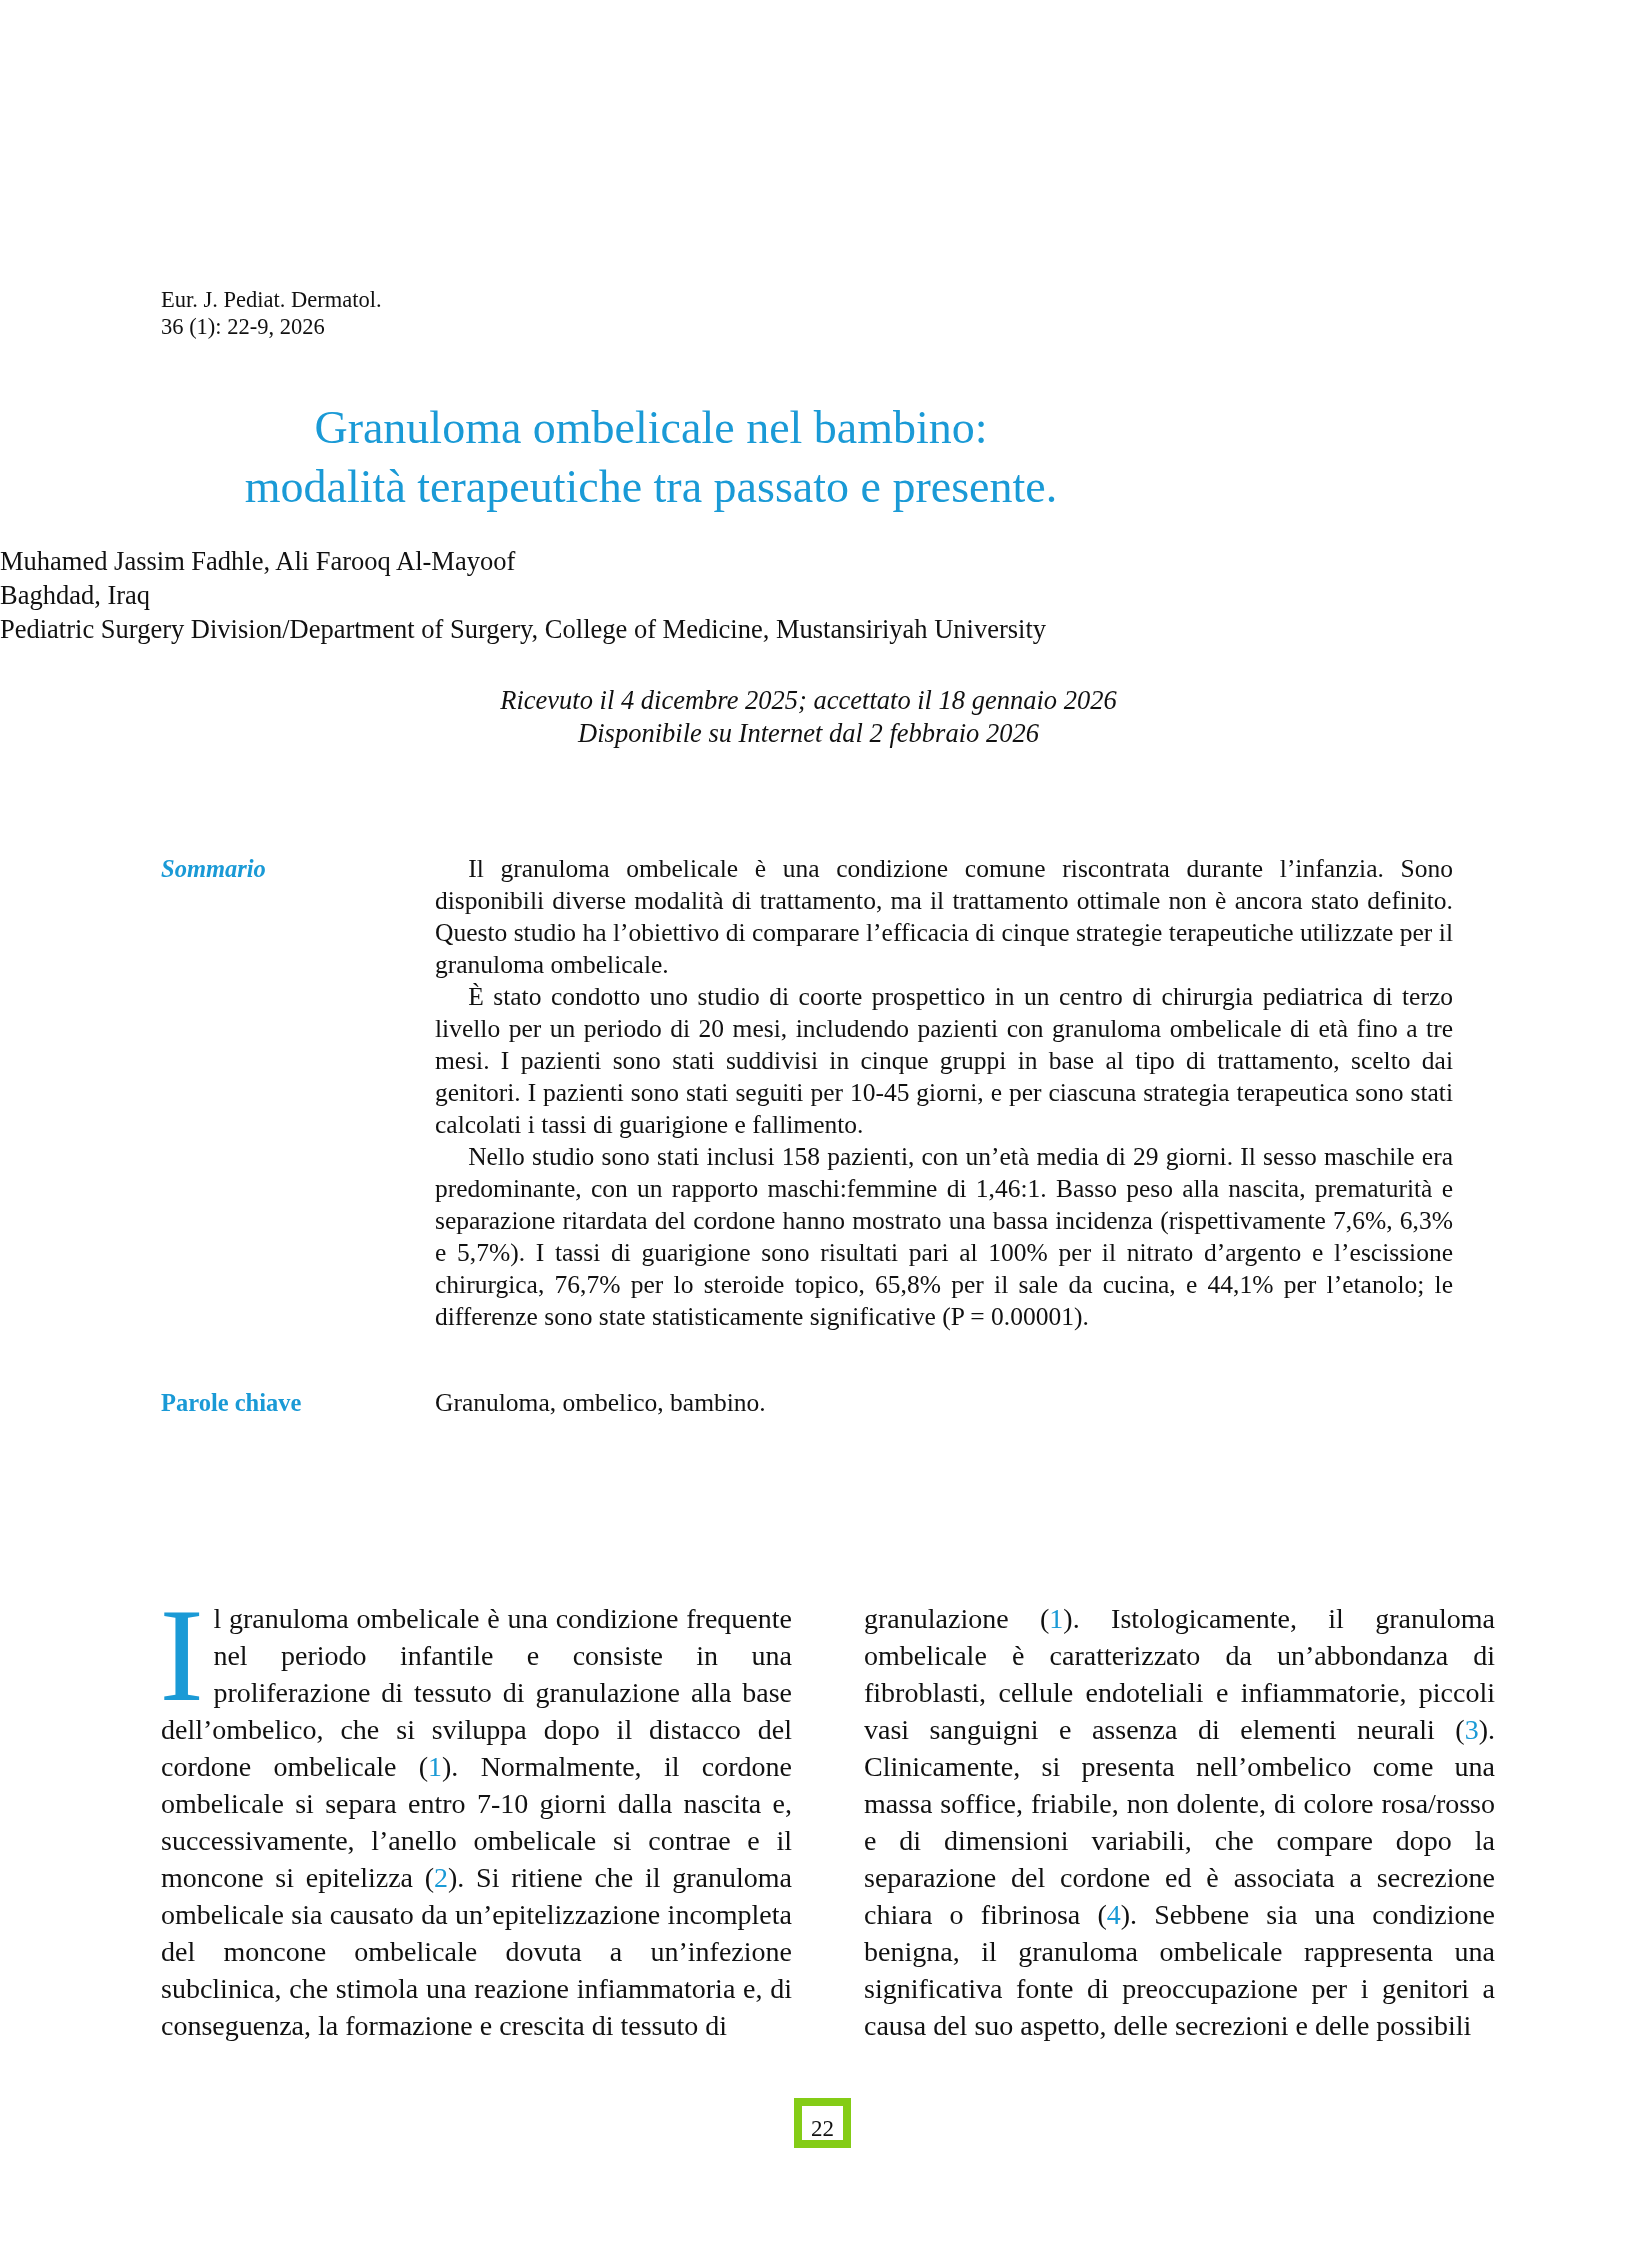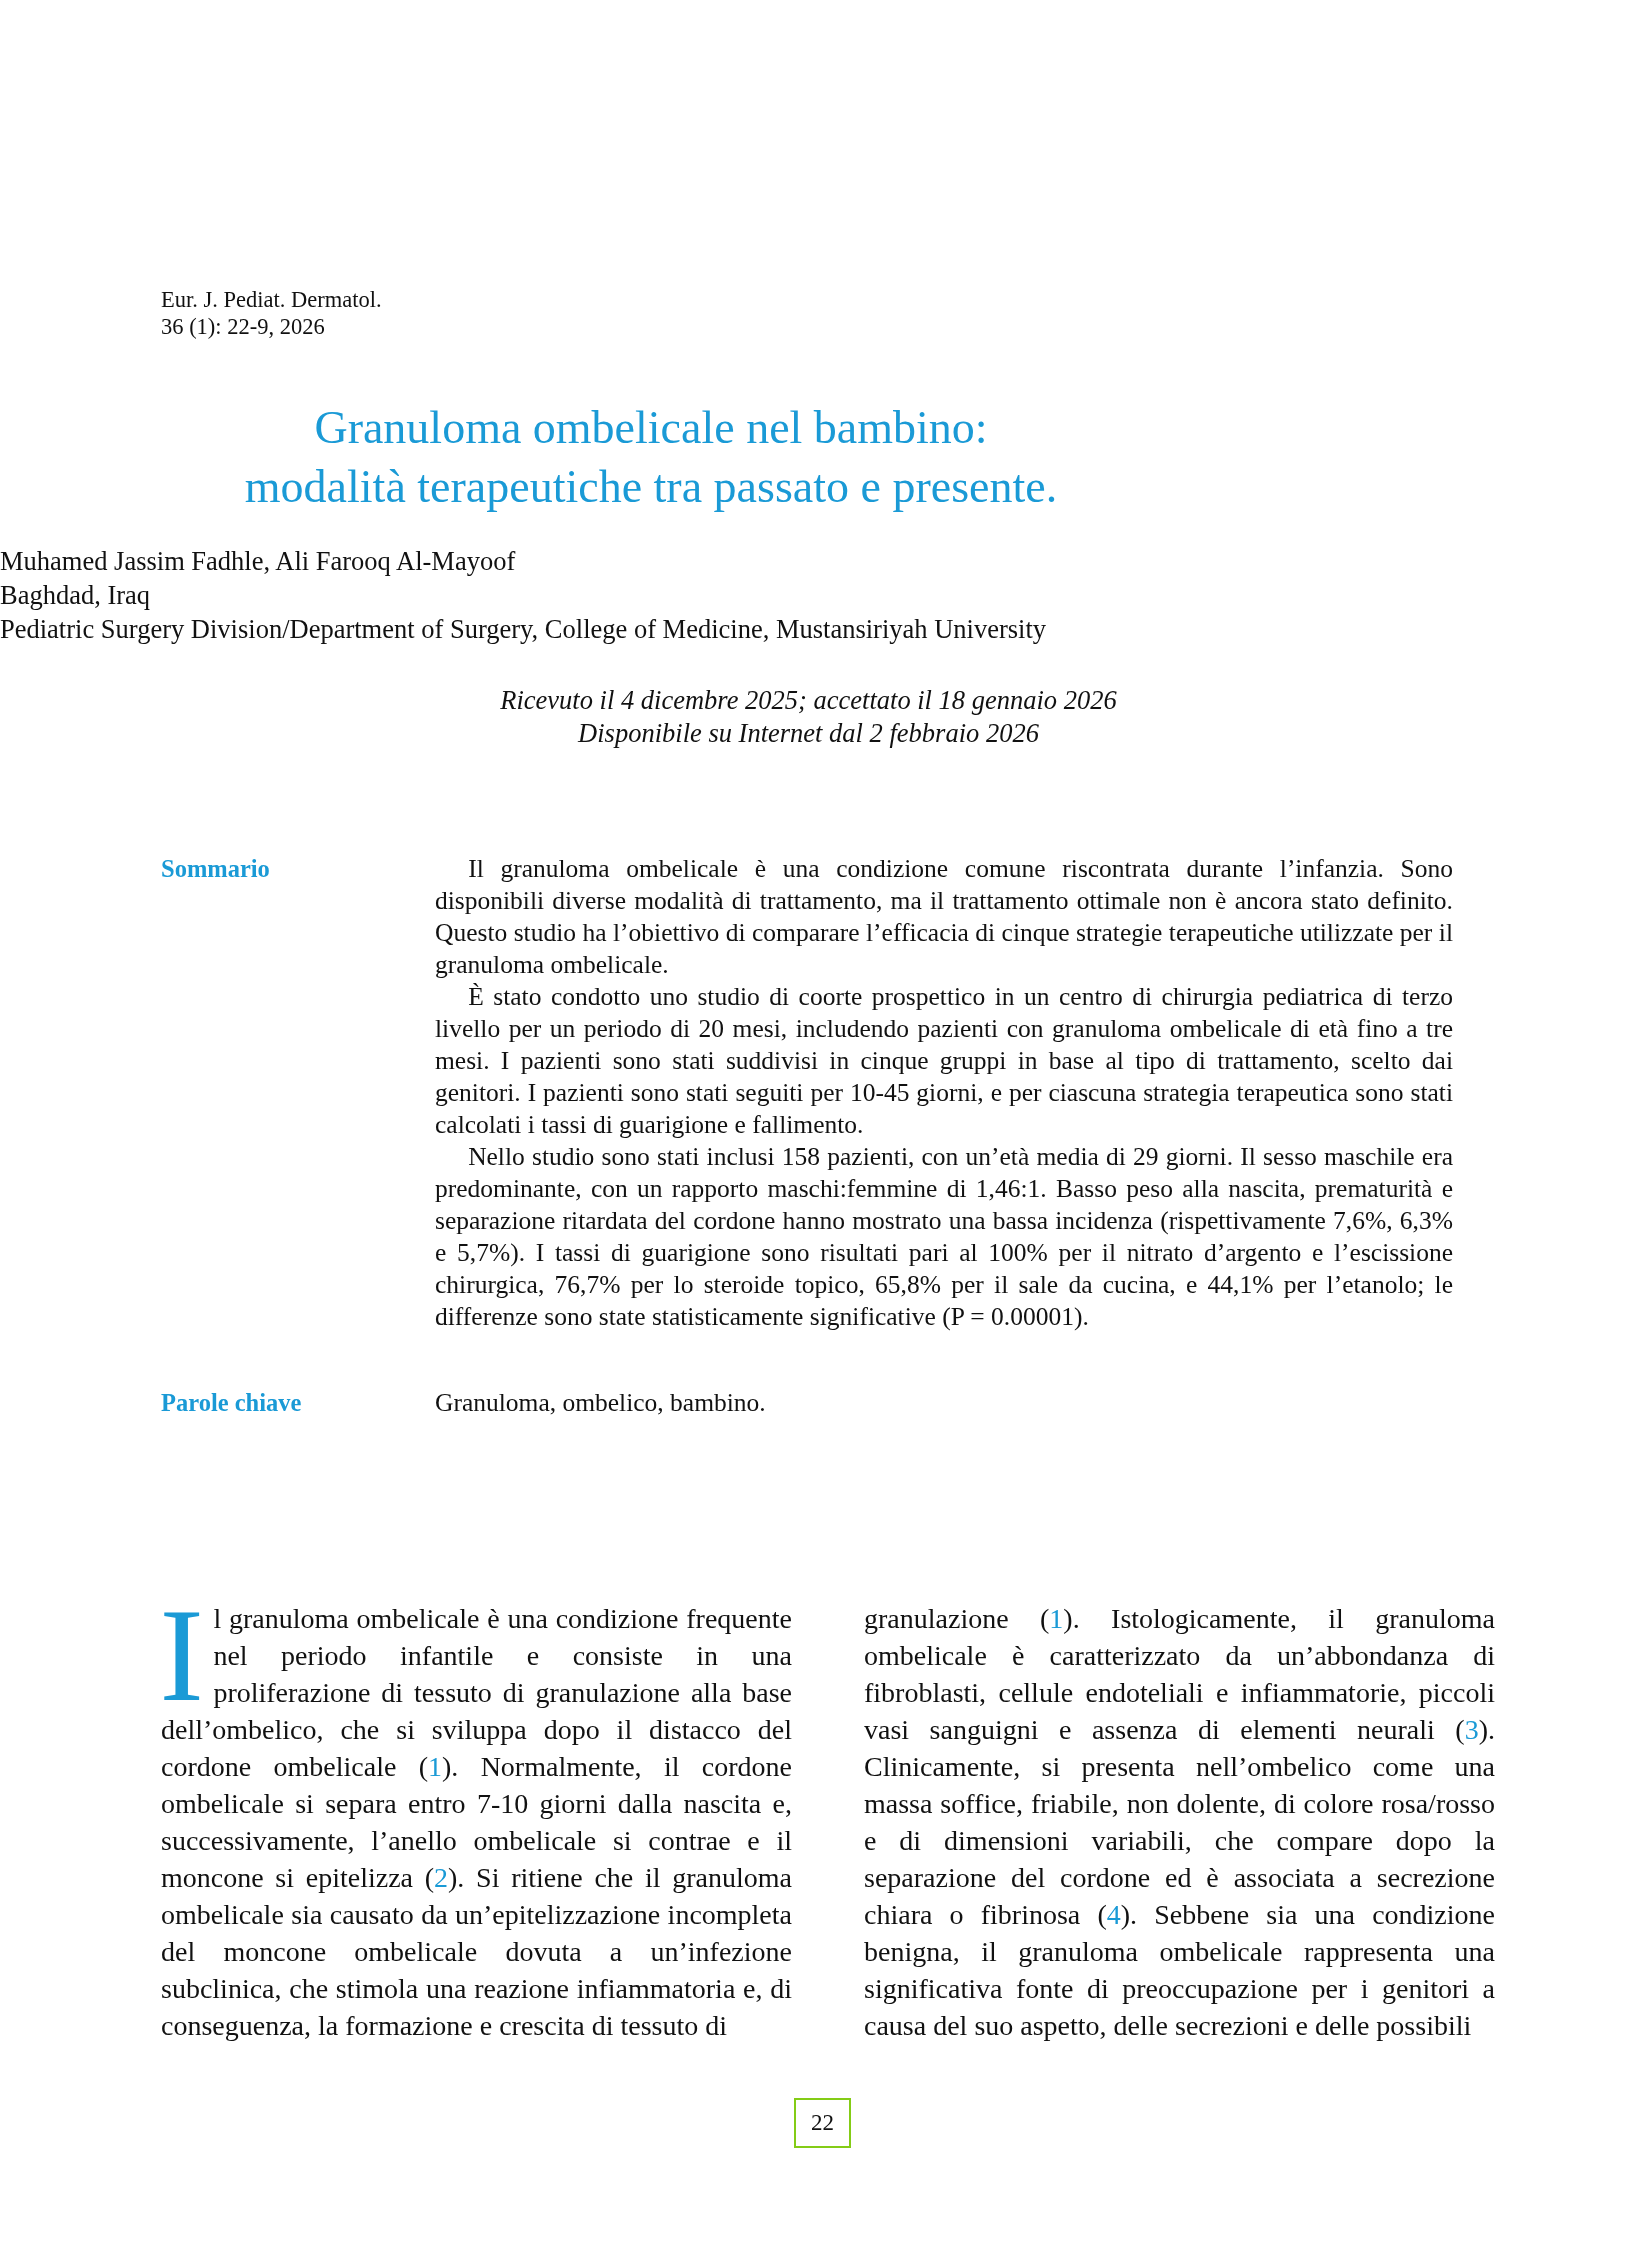--- a/index.html
+++ b/index.html
@@ -5,34 +5,34 @@
   html, body { margin:0; padding:0; background:#ffffff; }
   body { width:1647px; height:2250px; position:relative; overflow:hidden;
          font-family:"Liberation Serif", "DejaVu Serif", serif; color:#111111; }
   .abs { position:absolute; }
   .journal { left:161px; top:286px; font-size:22.5px; line-height:27px; }
   .title { left:0; width:1302px; top:398px; text-align:center; color:#1a9ad6;
            font-size:46px; line-height:59px; letter-spacing:0px; }
   .authors { left:0; width:1647px; top:544px; text-align:left; font-size:26.5px; line-height:34px; }
   .dates { left:0; width:1617px; top:684px; text-align:center; font-size:26.5px; line-height:33px; font-style:italic; }
   .label { color:#1a9ad6; font-weight:bold; font-size:24.5px; font-family:"Liberation Serif", serif; }
-  .sommario-label { left:161px; top:853px; line-height:31px; }
+  .sommario-label { left:161px; top:853px; line-height:31px;font-style:italic; }
   .keywords-label { left:161px; top:1387px; line-height:31px; }
   .abstract { left:435px; top:853px; width:1018px; font-size:25.5px; line-height:32px; text-align:justify; }
   .abstract p { margin:0; text-indent:0; }
   .abstract .ind { text-indent:1.3em;font-family:Liberation Serif, serif; }
   .keywords { left:435px; top:1387px; font-size:25.5px; line-height:31px; }
   .col { top:1600px; width:631px; font-size:28px; line-height:37px; text-align:justify; hyphens:manual; }
   .col-left { left:161px; }
   .col-right { left:864px; }
   .col p { margin:0; }
   .dropcap { float:left; color:#1a9ad6; font-size:133px; line-height:102px; height:103px;
              margin:4.1px 9.5px 0 -1.4px; font-family:"Liberation Serif", serif; }
   .ref { color:#1a9ad6; }
-  .pagebox { left:794px; top:2098px; width:57px; height:50px; border:2px solid #84cc16;
+  .pagebox { left:794px; top:2098px; width:57px; height:50px; border:8px solid #84cc16;
              box-sizing:border-box; text-align:center; font-size:23px; line-height:46px; }
 </style>
 </head>
 <body>
 
 <div class="abs journal">
   <div>Eur. J. Pediat. Dermatol.</div>
   <div>36 (1): 22-9, 2026</div>
 </div>
 

